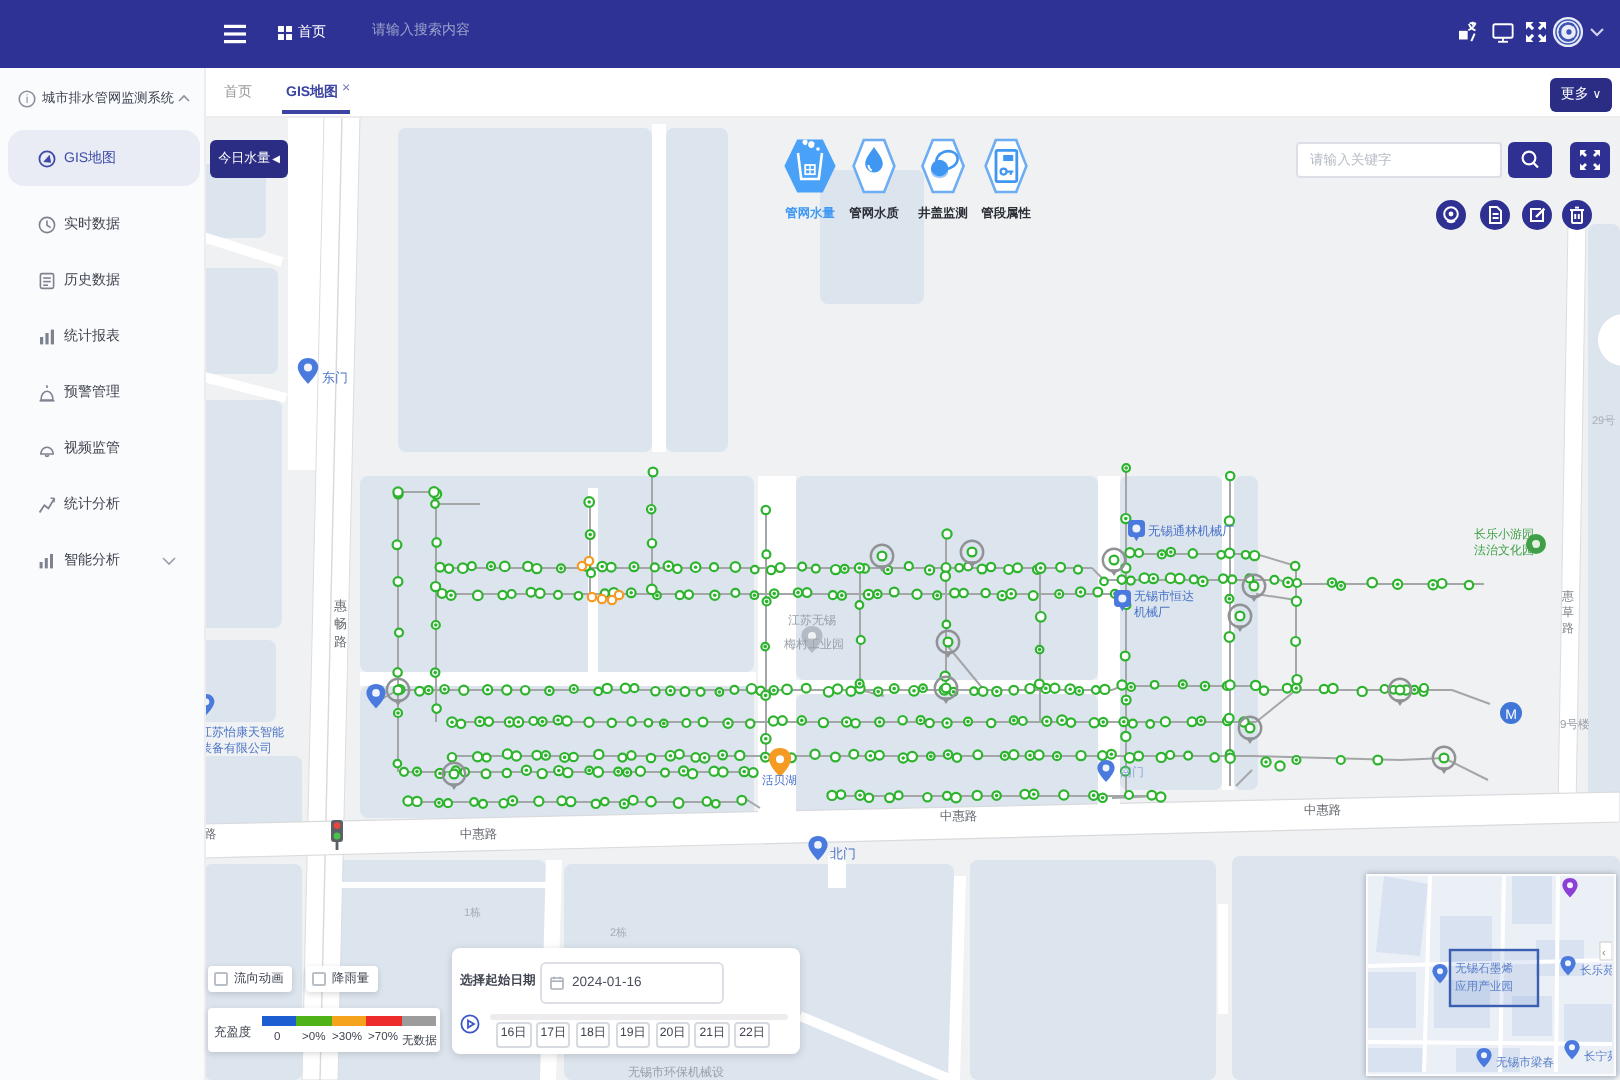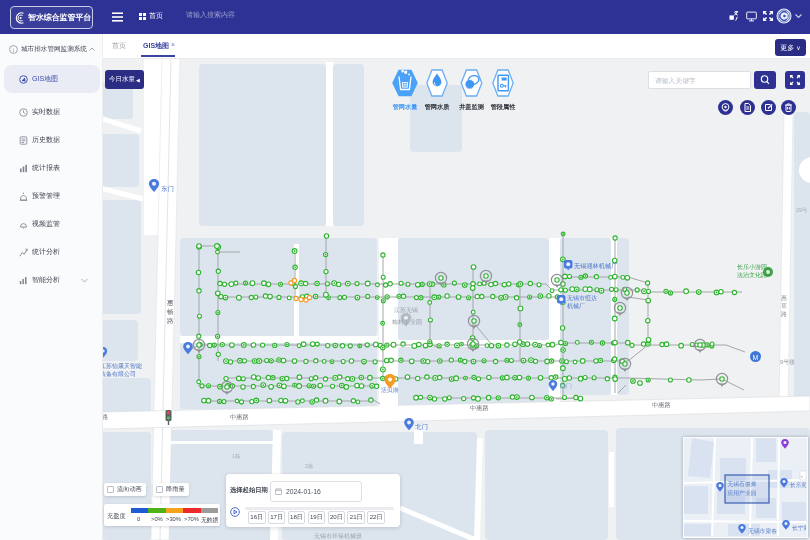--- a/index.html
+++ b/index.html
@@ -765,32 +765,20 @@
 <text x="305" y="468" font-size="5.5" fill="#a8adb5">2栋</text>
 <text x="796" y="212" font-size="5.5" fill="#a8adb5">29号</text>
 
 <text x="314" y="538" font-size="6" fill="#9aa0a8">无锡市环保机械设</text>
 </g>
 </svg>
 </div>
 
 <div class="abs" style="left:0;top:0;width:810px;height:34px;background:#2e3295;">
 
-  <div class="abs" style="left:10px;top:6px;width:81px;height:21px;border:1px solid #c8cbe8;border-radius:4px;background:rgba(255,255,255,0.06);display:flex;align-items:center;">
-
-    <svg width="13" height="14" style="margin-left:3px" viewBox="0 0 13 14">
-      <g fill="none" stroke="#fff">
-          <path d="M9.5,2.2 A5.2,5.2 0 1 0 9.5,11.8" stroke-width="1.2"></path>
-          <path d="M8.6,4.4 A3,3 0 1 0 8.6,9.6" stroke-width="1"></path>
-          <circle cx="6.6" cy="7" r="1" fill="#fff" stroke="none"></circle>
-        </g>
-    </svg>
-
-    <span style="color:#fff;font-size:8px;font-weight:bold;margin-left:1px;white-space:nowrap;letter-spacing:-0.1px;">智水综合监管平台</span>
-  </div>
 
   <svg class="abs" style="left:112px;top:12px;" width="11" height="10" viewBox="0 0 11 10">
       <g stroke="#fff" stroke-width="1.6">
         <line x1="0" y1="1.2" x2="11" y2="1.2"></line>
         <line x1="0" y1="5" x2="11" y2="5"></line>
         <line x1="0" y1="8.8" x2="11" y2="8.8"></line>
       </g>
     </svg>
 
   <svg class="abs" style="left:139px;top:13px;" width="7" height="7" viewBox="0 0 8 8">

